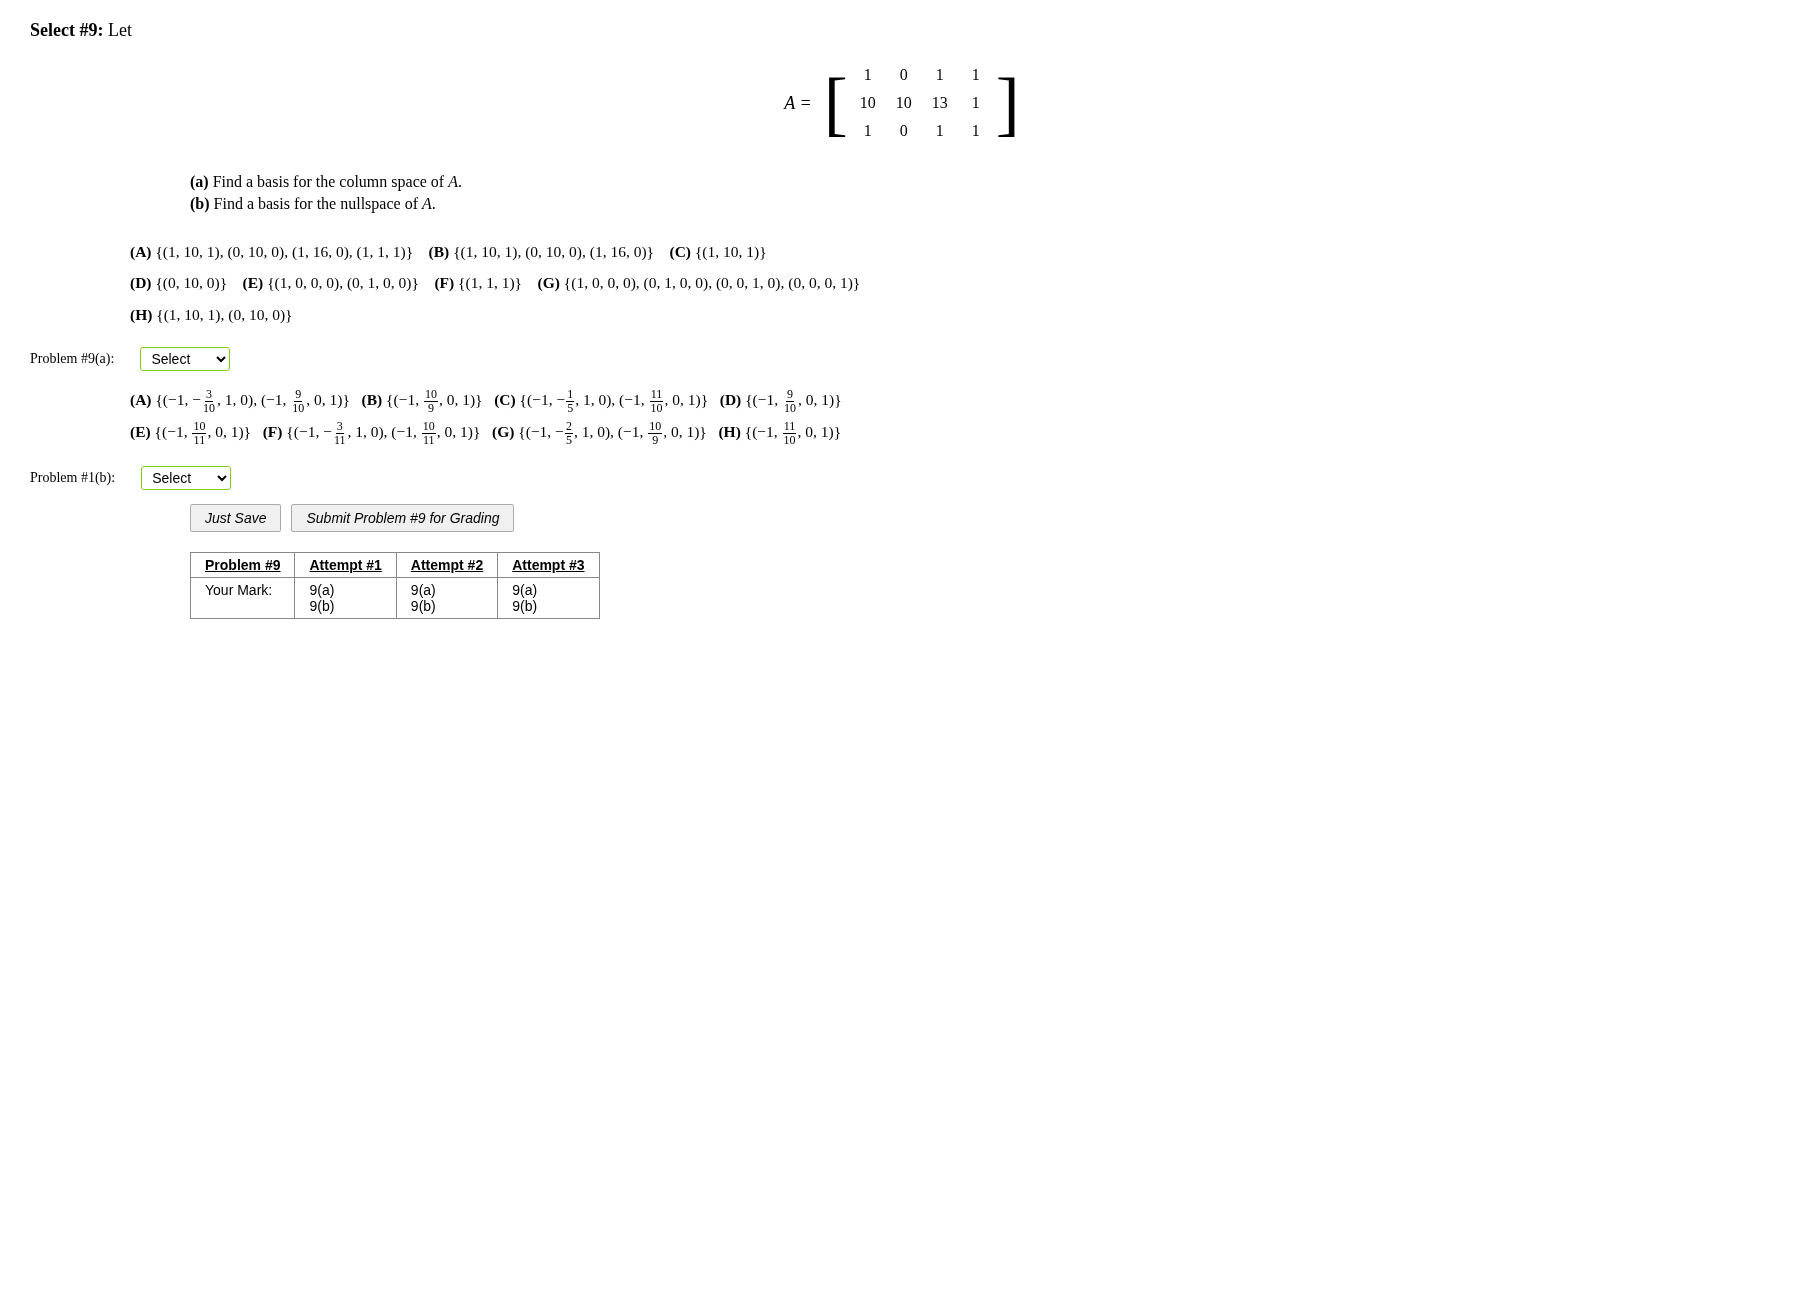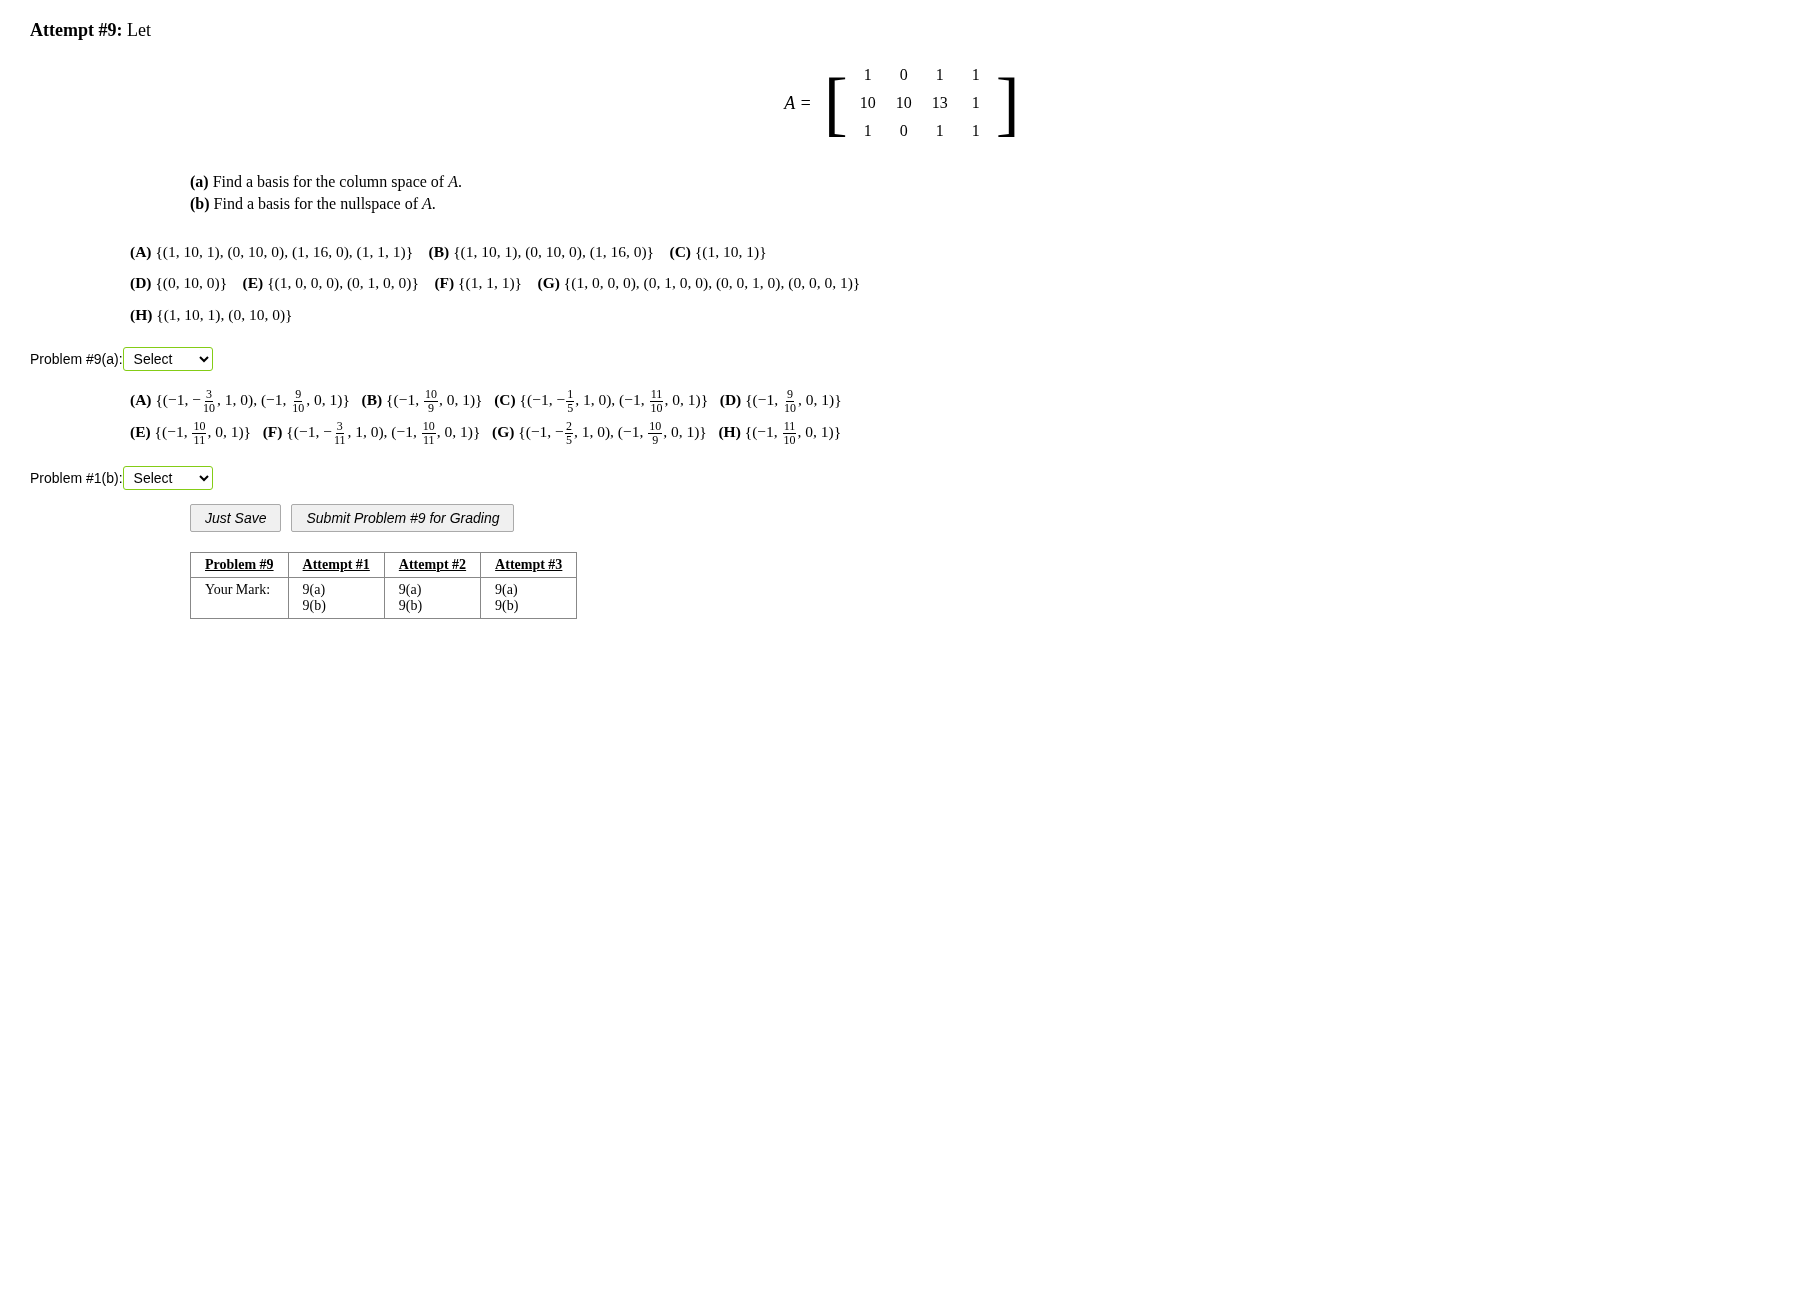--- a/index.html
+++ b/index.html
@@ -84,23 +84,23 @@
     .frac .num-f { border-bottom: 1px solid #000; padding: 0 1px; }
     .frac .den-f { padding: 0 1px; }
     .problem-row {
       display: flex;
       align-items: center;
       margin-bottom: 14px;
       font-size: 15.5px;
     }
     .problem-row label {
       font-size: 14px;
-      margin-right: 0;
+      margin-right: 26px;
       white-space: nowrap;
-      font-family: Liberation Sans, sans-serif;
+      font-family: Liberation Serif, serif;
     }
     select {
       padding: 2px 6px;
       font-size: 14px;
       border: 1px solid #84cc16;
       border-radius: 3px;
       background: #fff;
       cursor: pointer;
       min-width: 90px;
     }
@@ -124,37 +124,36 @@
       margin-left: 160px;
       border-collapse: collapse;
       font-size: 14px;
       font-family: Arial, sans-serif;
     }
     .attempts-table th, .attempts-table td {
       border: 1px solid #888;
       padding: 4px 14px;
       text-align: left;
       vertical-align: top;
-      font-family: Liberation Serif, serif;
     }
     .attempts-table th {
       font-weight: bold;
       text-decoration: underline;
       background: #fff;
     }
     .attempts-table td.label-col {
       font-weight: normal;
       white-space: nowrap;
     }
   </style>
 </head>
 <body>
 
 <div class="problem-title">
-  <span class="num">Attempt #9:</span>
+  <span class="num">Select #9:</span>
   <span class="let">Let</span>
 </div>
 
 <div class="matrix-section">
   <div class="matrix-eq">
     <span class="matrix-letter">A =</span>
     <div class="matrix-bracket-wrap">
       <div class="bracket-left">[</div>
       <div class="matrix-grid">
         <span>1</span>

